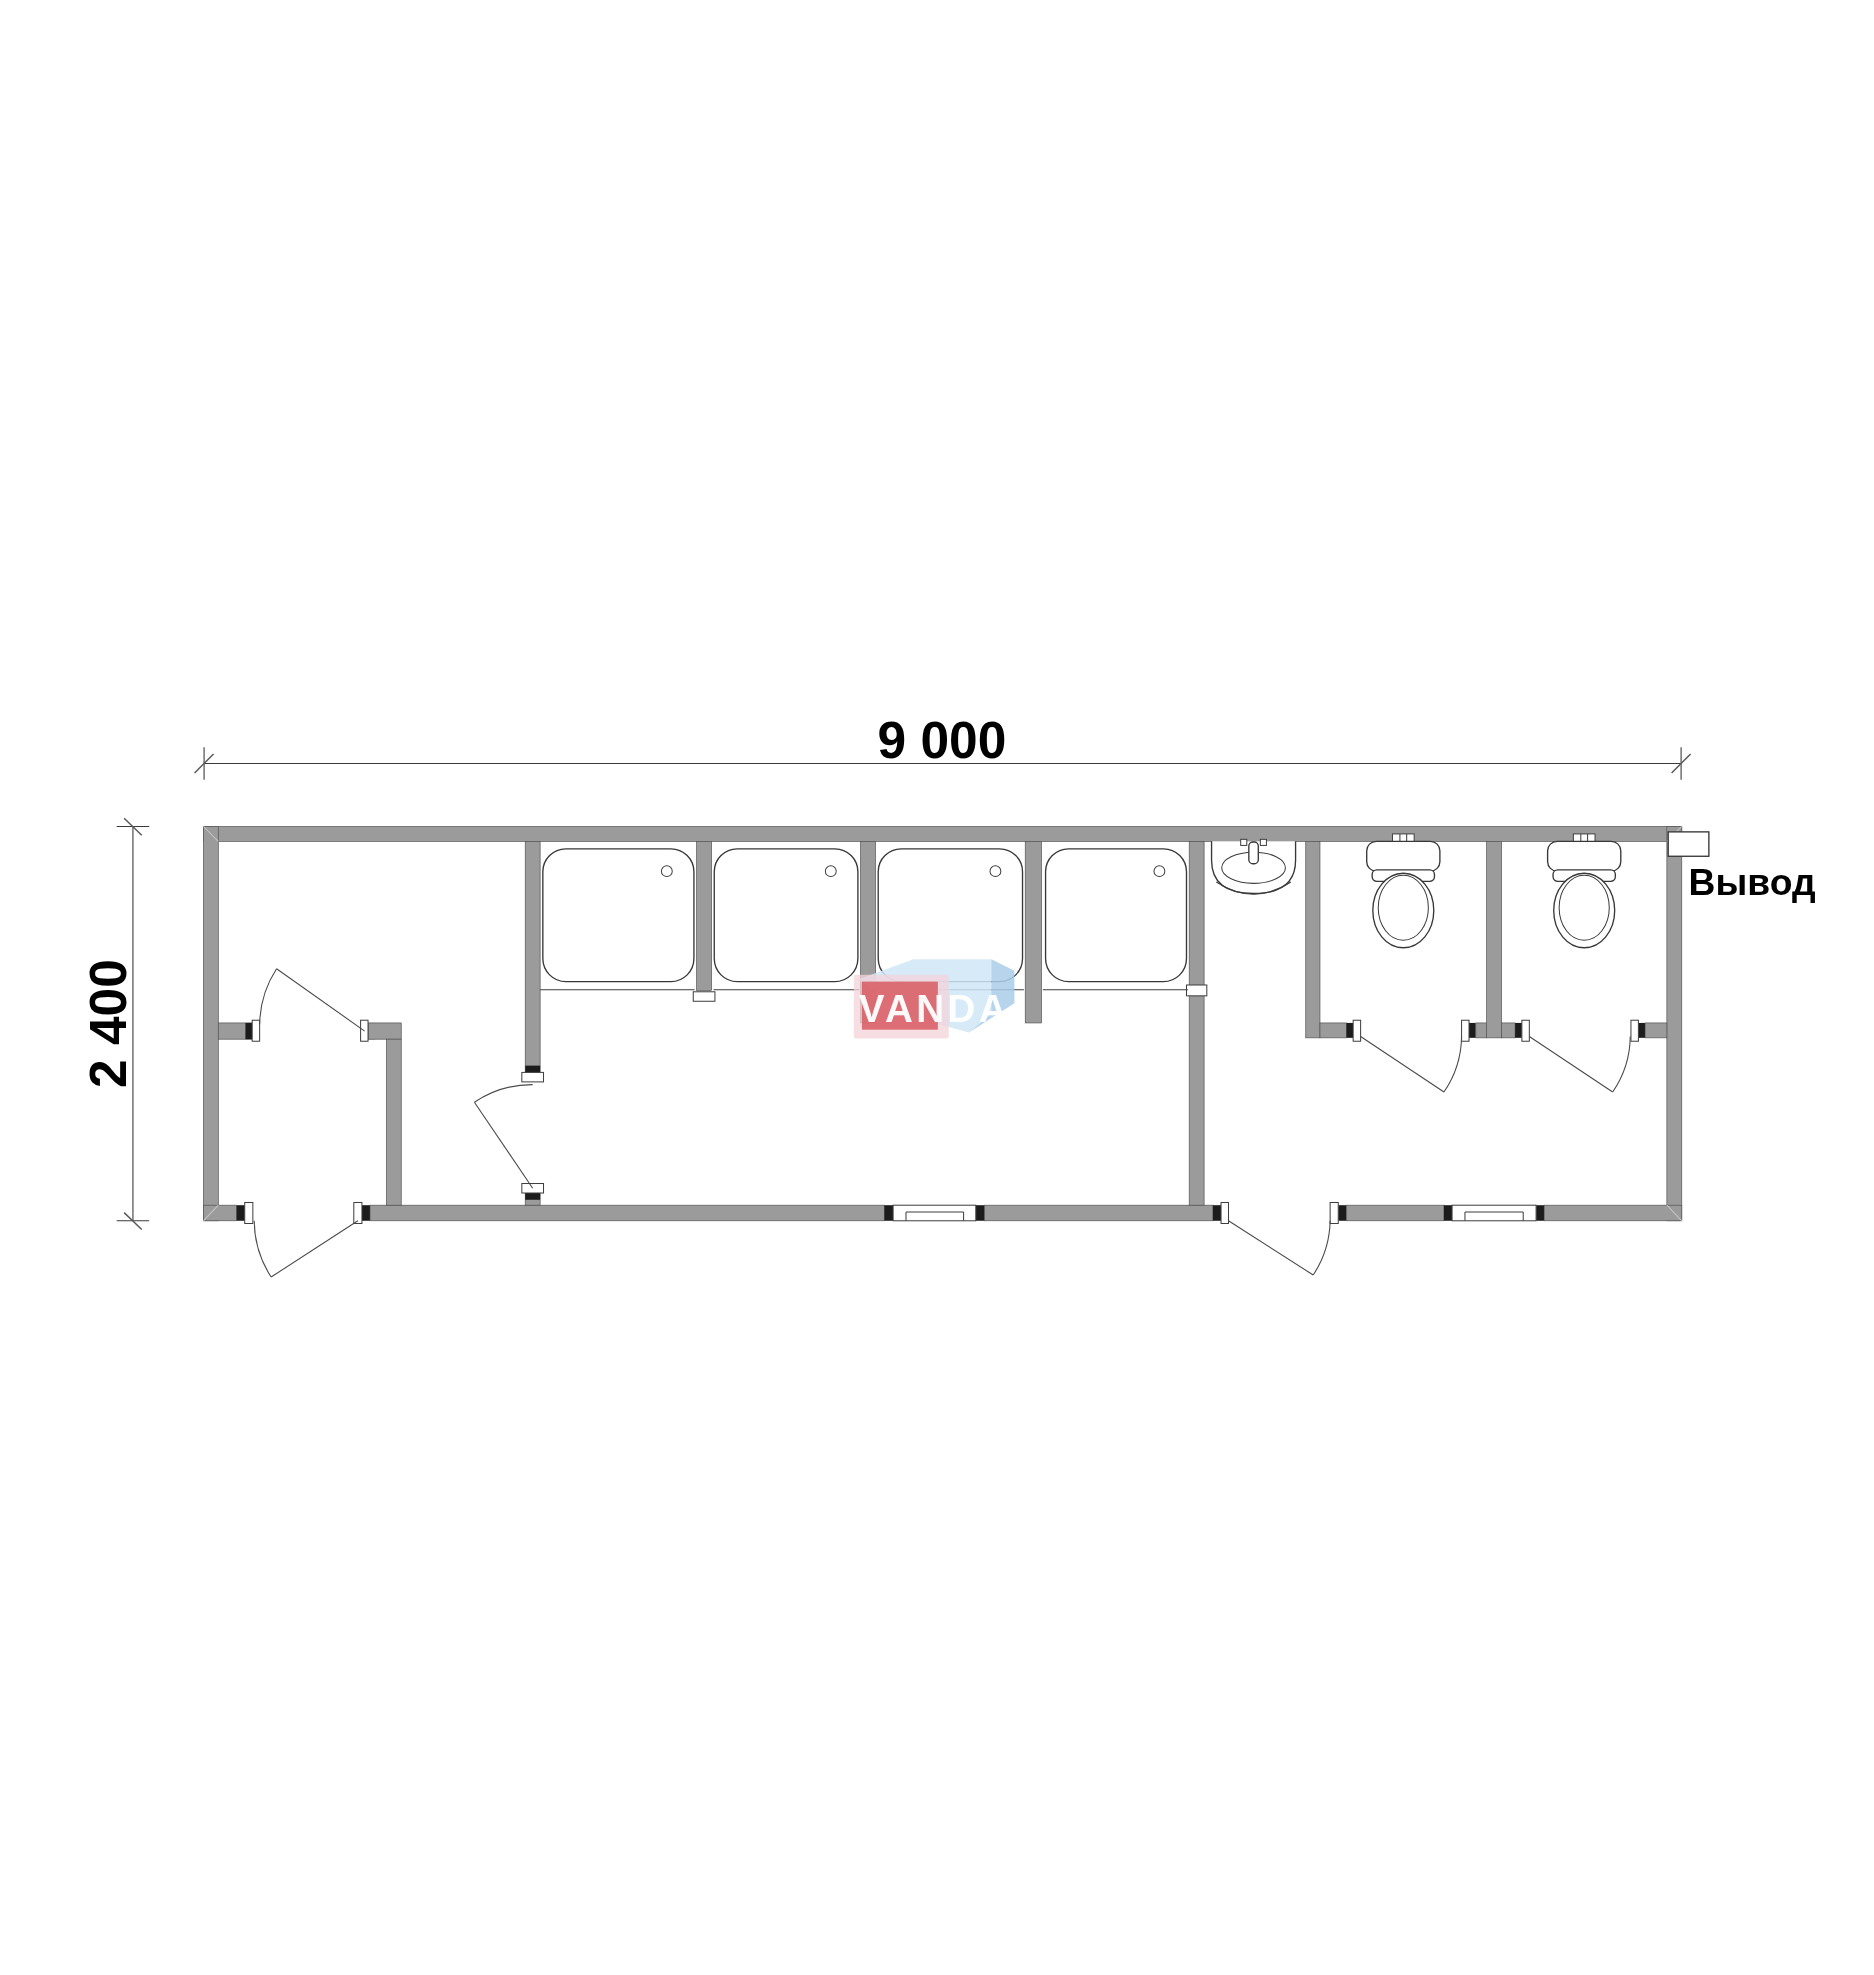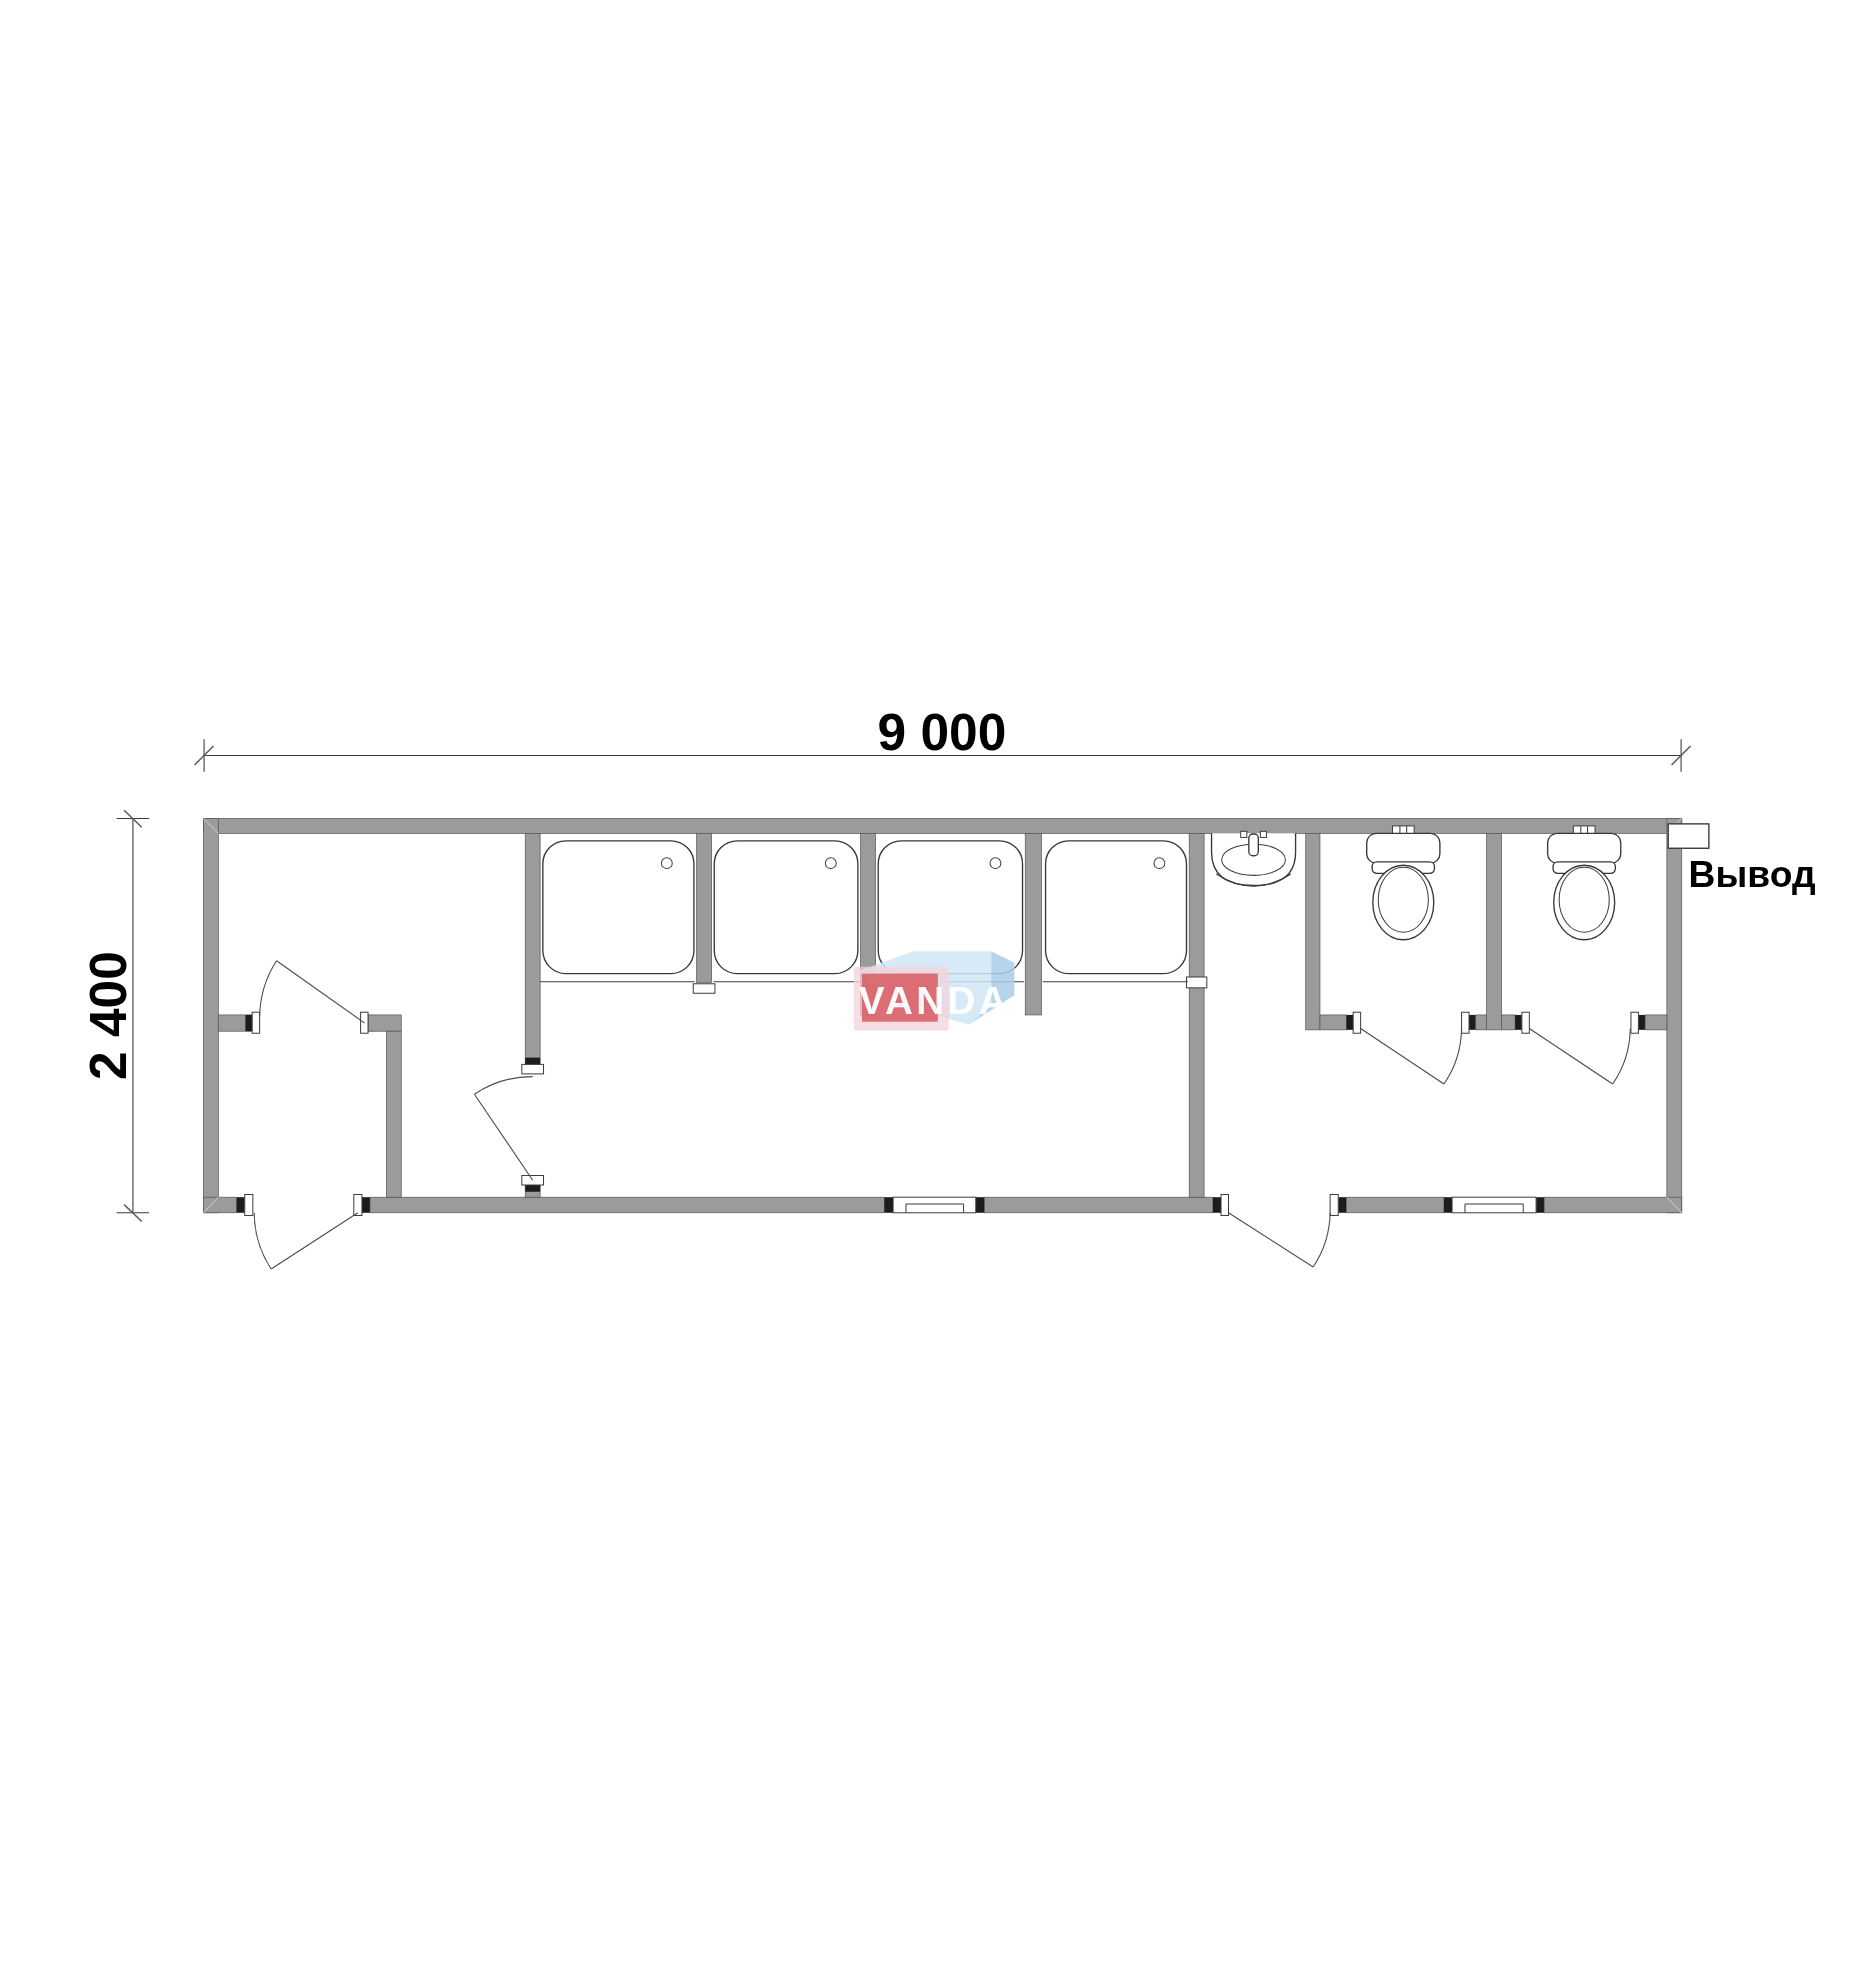--- a/index.html
+++ b/index.html
@@ -1,17 +1,17 @@
 <!DOCTYPE html>
 <html style="font-size:11px"><head>
 <meta charset="utf-8">
 <style>
   html,body{margin:0;padding:0;background:#ffffff;}
   .canvas{position:relative;width:1875px;height:1516px;background:#fff;overflow:hidden;
-          font-family:"Liberation Sans", sans-serif;}
+          font-family:"Liberation Sans", sans-serif;margin-top:8px;}
   svg{position:absolute;left:0;top:0;}
   .dimtxt{font-family:"Liberation Sans", sans-serif;font-weight:700;font-size:76px;fill:#000;}
   .lbltxt{font-family:"Liberation Sans", sans-serif;font-weight:700;font-size:55px;fill:#000;}
   .wmtxt{font-family:"Liberation Sans", sans-serif;font-weight:700;font-size:57px;fill:#ffffff;
          letter-spacing:5px;opacity:.96;}
   .wall{fill:#9b9b9b;stroke:#515151;stroke-width:1;}
   .cap{fill:#1c1c1c;}
   .jamb{fill:#ffffff;stroke:#3f3f3f;stroke-width:1.5;}
   .fix{fill:#ffffff;stroke:#383838;stroke-width:2;}
   .fixthin{fill:none;stroke:#3c3c3c;stroke-width:1.5;}

